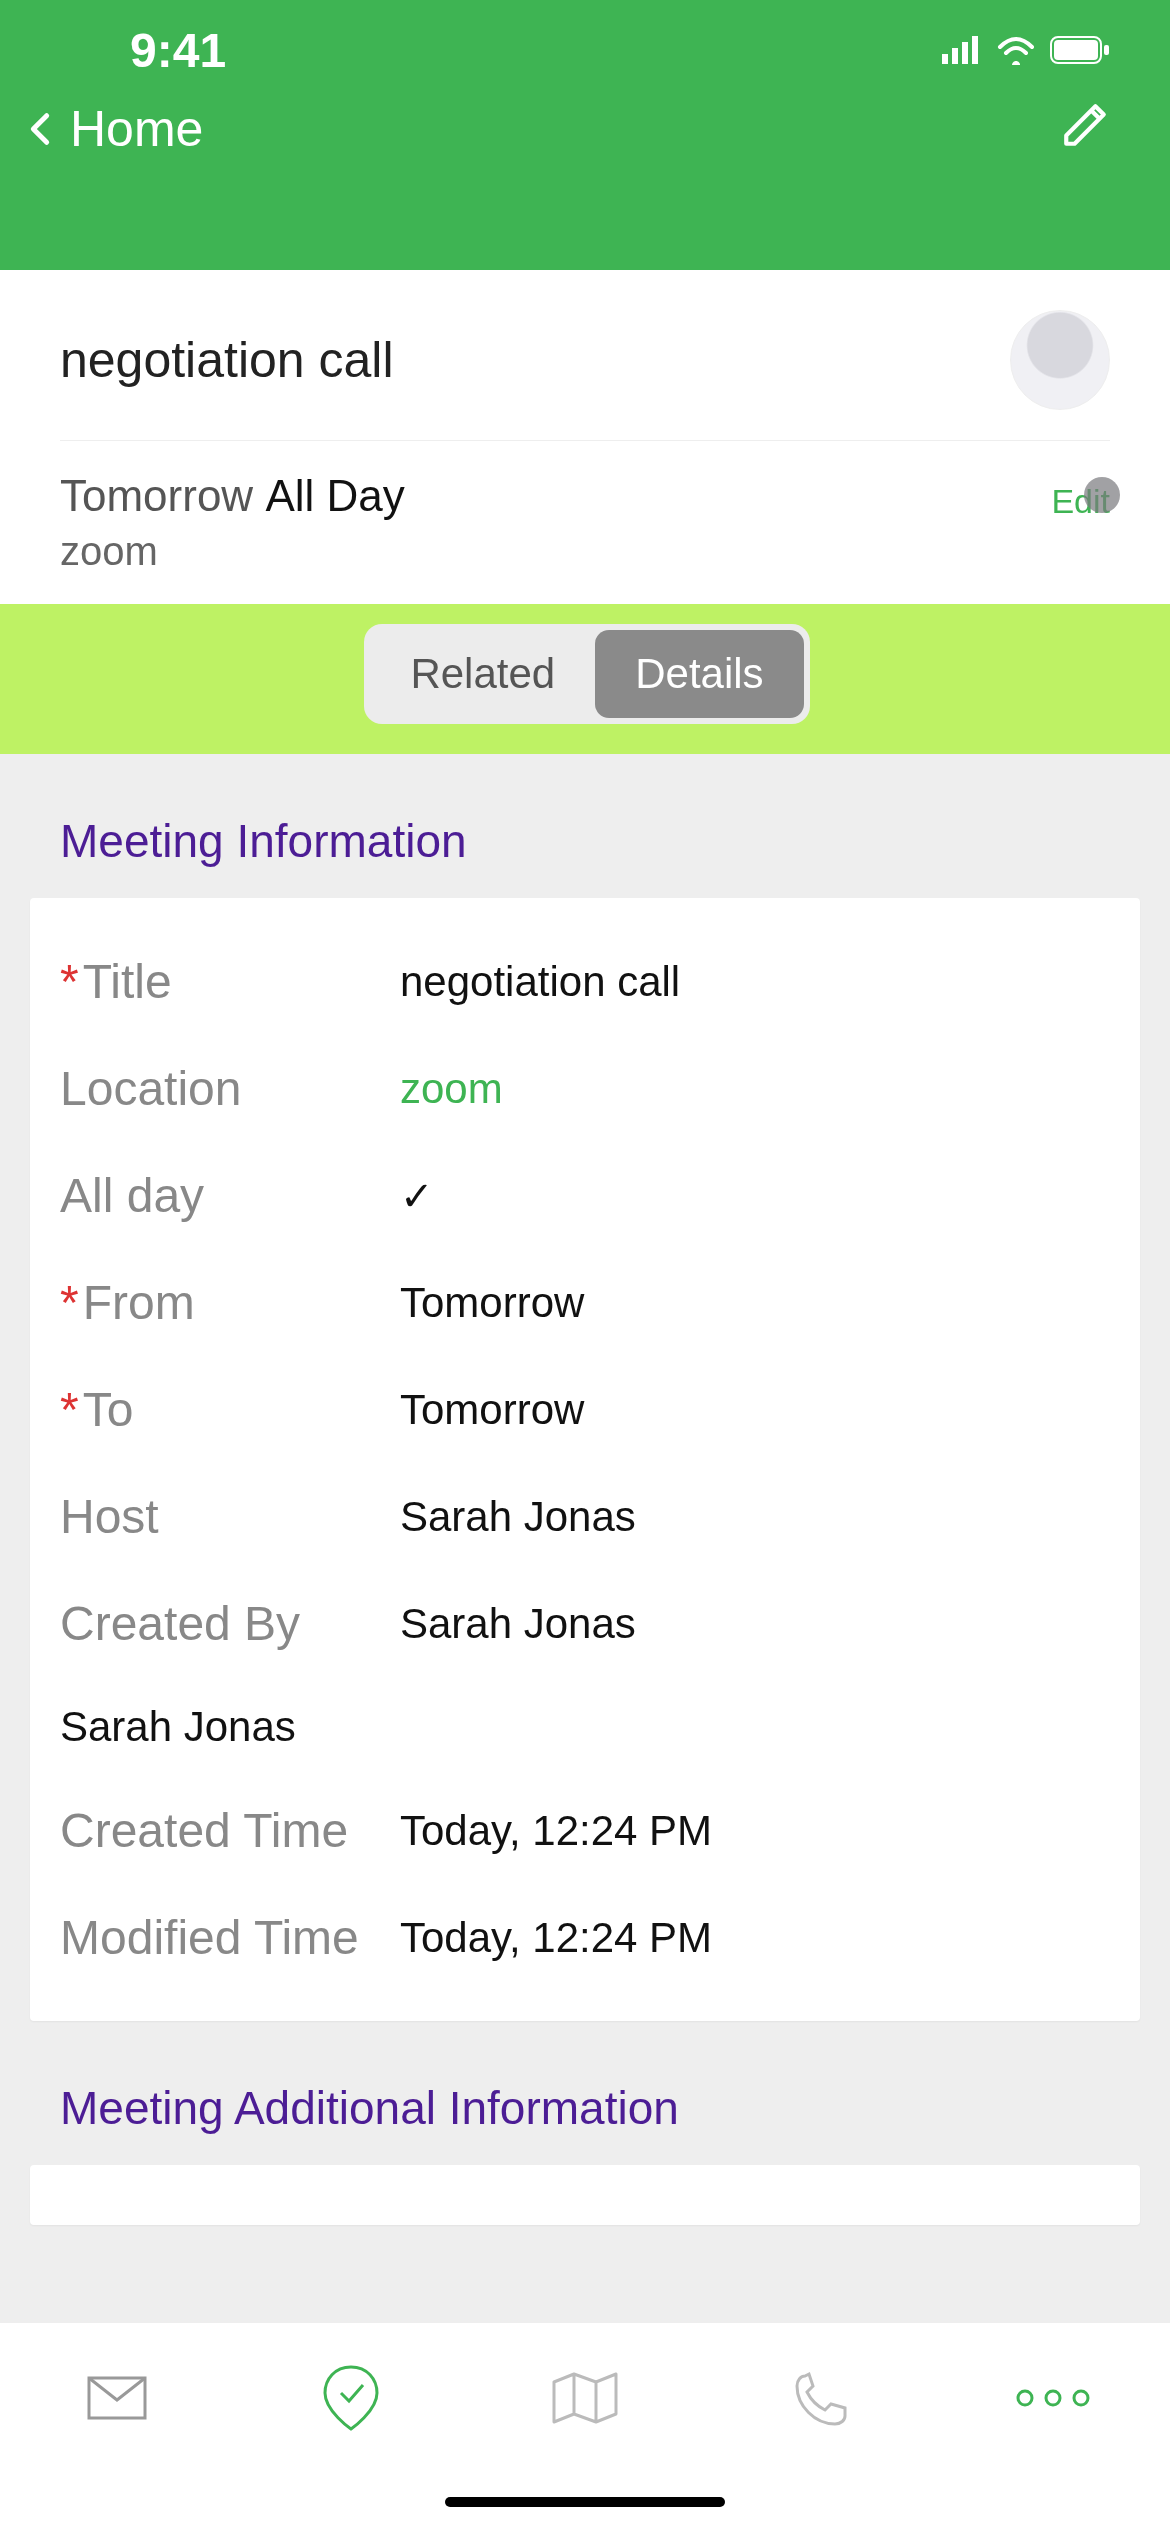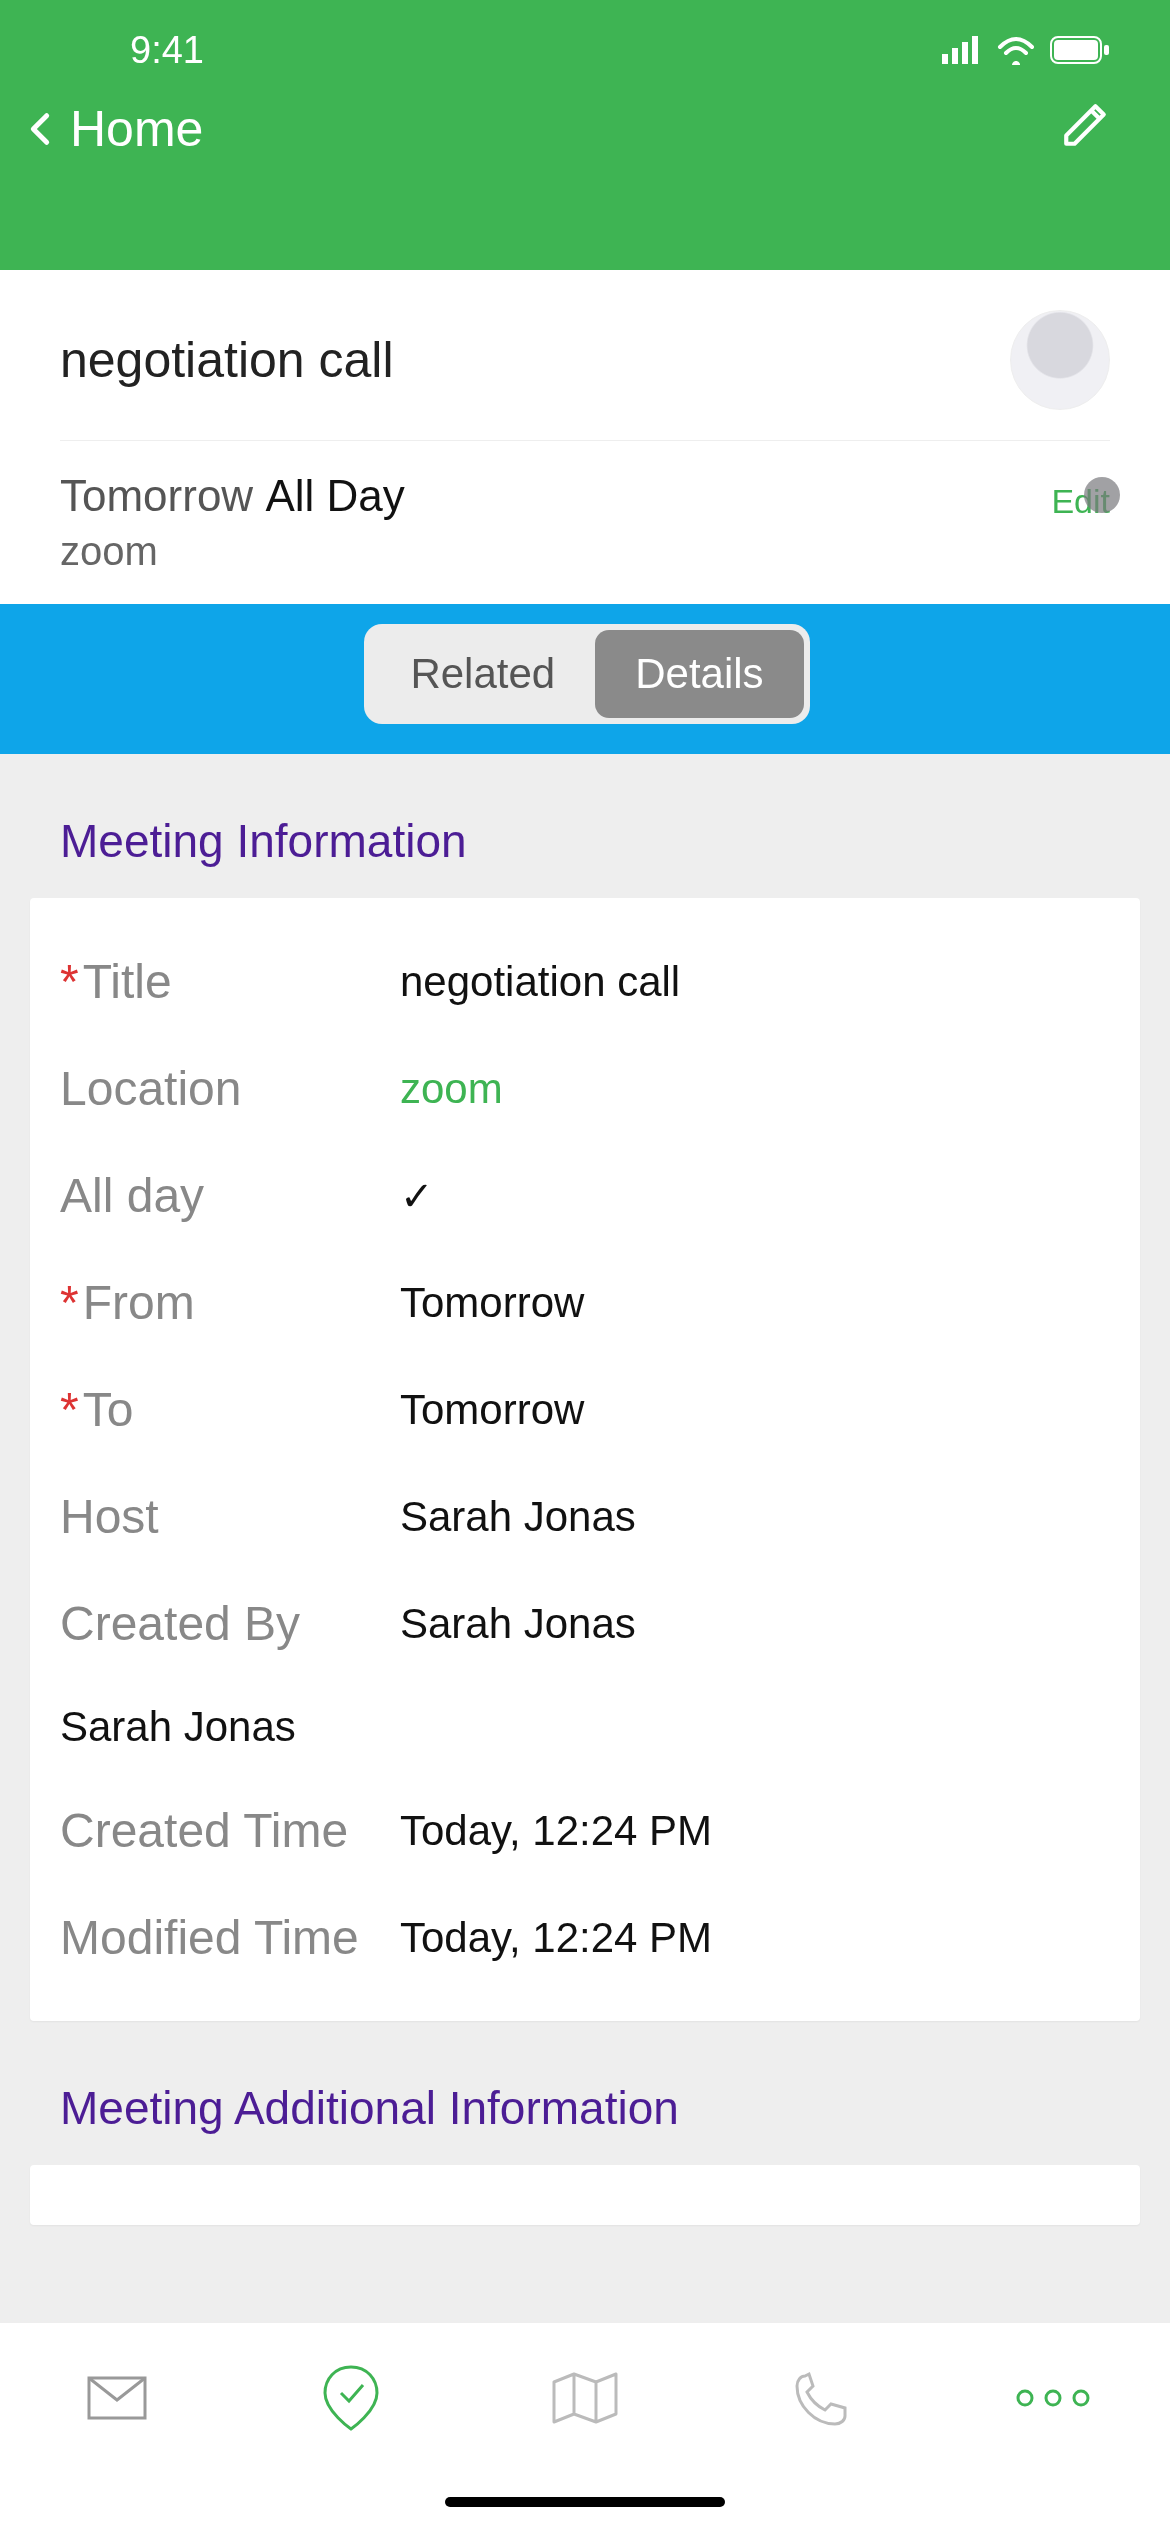--- a/index.html
+++ b/index.html
@@ -1,34 +1,34 @@
 <!DOCTYPE html>
 <html><head>
 <meta charset="utf-8">
 <style>
   * { box-sizing: border-box; margin: 0; padding: 0; }
   html, body { width: 1170px; height: 2532px; font-family: -apple-system, Helvetica, Arial, sans-serif; background: #fff; overflow: hidden; }
-  .status-bar { height: 100px; background: #3eb453; color: #fff; display: flex; justify-content: space-between; align-items: center; padding: 0 60px 0 130px; font-size: 38px; font-weight: 400; }
+  .status-bar { height: 100px; background: #3eb453; color: #fff; display: flex; justify-content: space-between; align-items: center; padding: 0 60px 0 130px; font-size: 48px; font-weight: 700; }
   .status-right { display: flex; gap: 14px; align-items: center; }
   .nav-bar { height: 170px; background: #3eb453; color: #fff; display: flex; align-items: flex-start; justify-content: space-between; padding: 0 60px 0 20px; }
   .back-group { display: flex; align-items: center; gap: 10px; }
   .back-chevron { width: 40px; height: 40px; }
   .nav-title { font-size: 50px; font-weight: 400; }
   .edit-icon { width: 50px; height: 50px; }
   .summary { padding: 40px 60px 30px 60px; background:#fff; }
   .summary-top { display:flex; justify-content: space-between; align-items:center; border-bottom:1px solid #eee; padding-bottom:30px;}
   .summary-title { font-size: 50px; color:#222; }
   .avatar { width: 100px; height: 100px; border-radius: 50%; background: radial-gradient(circle at 50% 35%, #d8d8de 40%, #f0f0f4 42%); border:1px solid #eee;}
   .summary-row2 { display:flex; justify-content: space-between; align-items:center; padding-top:30px;}
   .summary-date { font-size: 44px; color:#555; }
   .summary-date strong { color:#111; font-weight:500; }
   .edit-link { font-size: 34px; color:#3eb453; position:relative;margin-top:10px; }
   .edit-badge { position:absolute; right:-10px; top:-5px; width:36px;height:36px;border-radius:50%; background:#79797e; opacity:.7;}
   .summary-sub { font-size: 40px; color:#666; margin-top:8px;}
-  .seg-wrap { display:flex; justify-content:center; padding: 20px 0 30px 4px; background:#0ea5e9;}
+  .seg-wrap { display:flex; justify-content:center; padding: 20px 0 30px 4px; background:#bef264;}
   .seg { display:flex; background:#ececec; border-radius:18px; padding:6px; }
   .seg-btn { font-size:42px; padding:20px 40px; border-radius:14px; color:#555; }
   .seg-btn.active { background:#8a8a8a; color:#fff; }
   .content { background:#eeeeee; padding: 40px 30px 0 30px; height: 1760px; }
   .section-title { font-size:46px; color:#4c1d95; padding: 20px 30px 30px 30px; }
   .card { background:#fff; border-radius:4px; box-shadow: 0 1px 2px rgba(0,0,0,0.05); padding: 30px 30px; }
   .row { display:flex; align-items:center; padding: 26px 0; }
   .label { width: 340px; font-size:48px; color:#888; padding-right:30px;}
   .req { color:#d33; margin-right:4px;}
   .value { font-size:42px; color:#111; }

